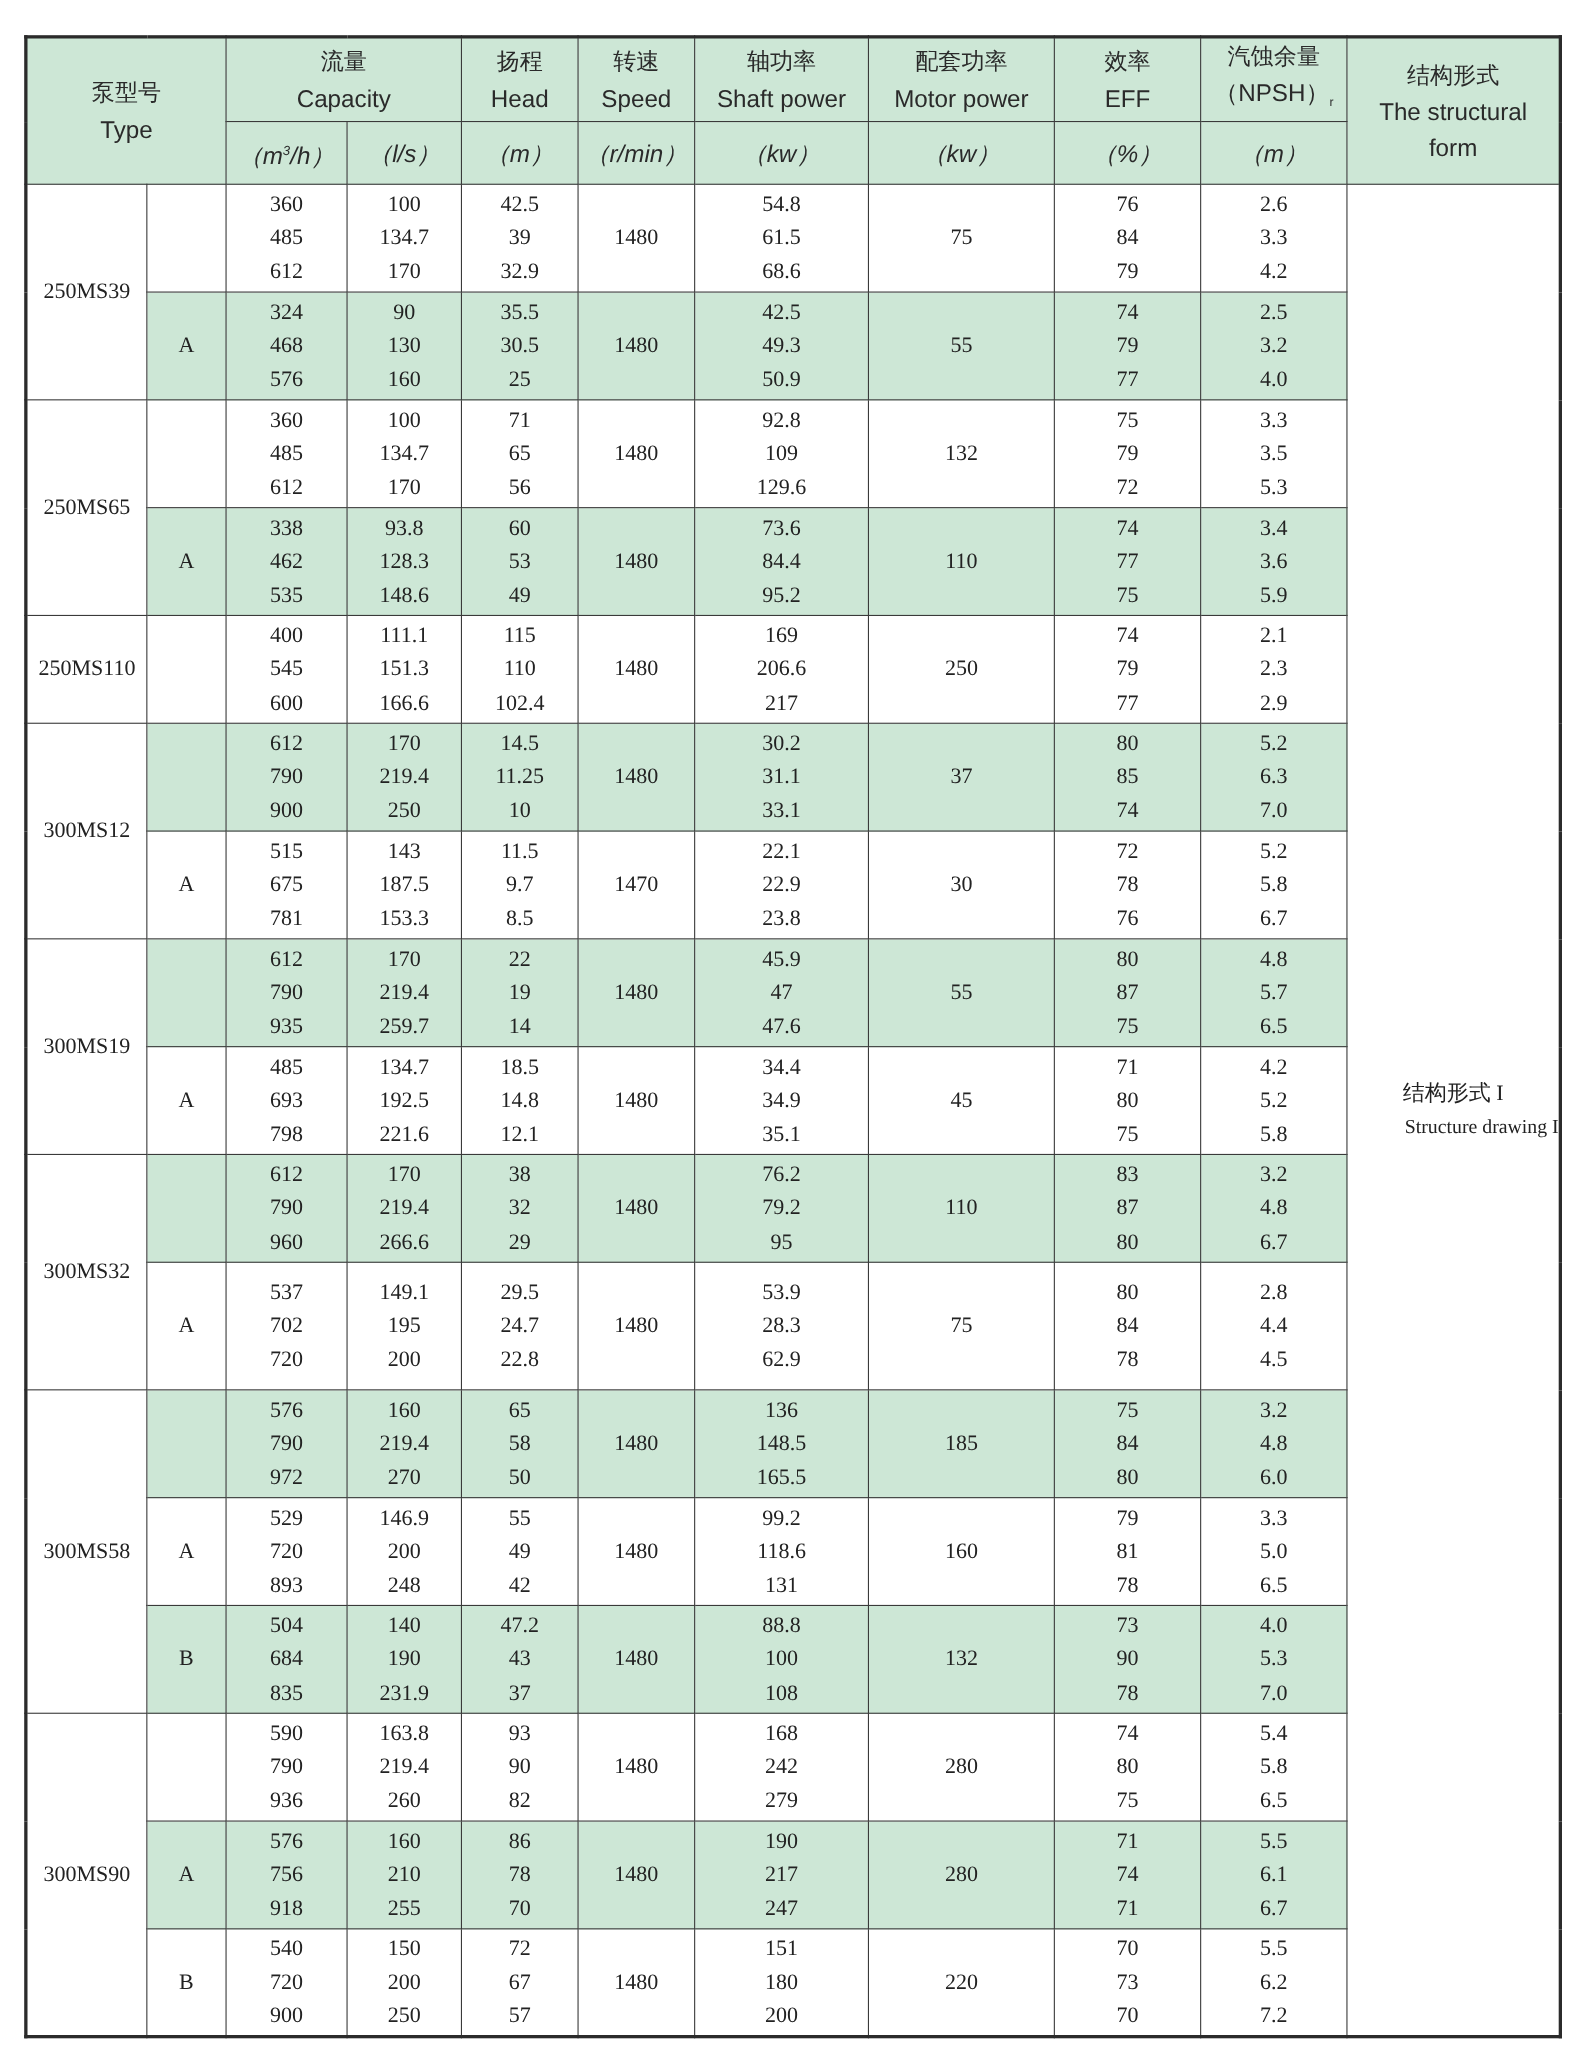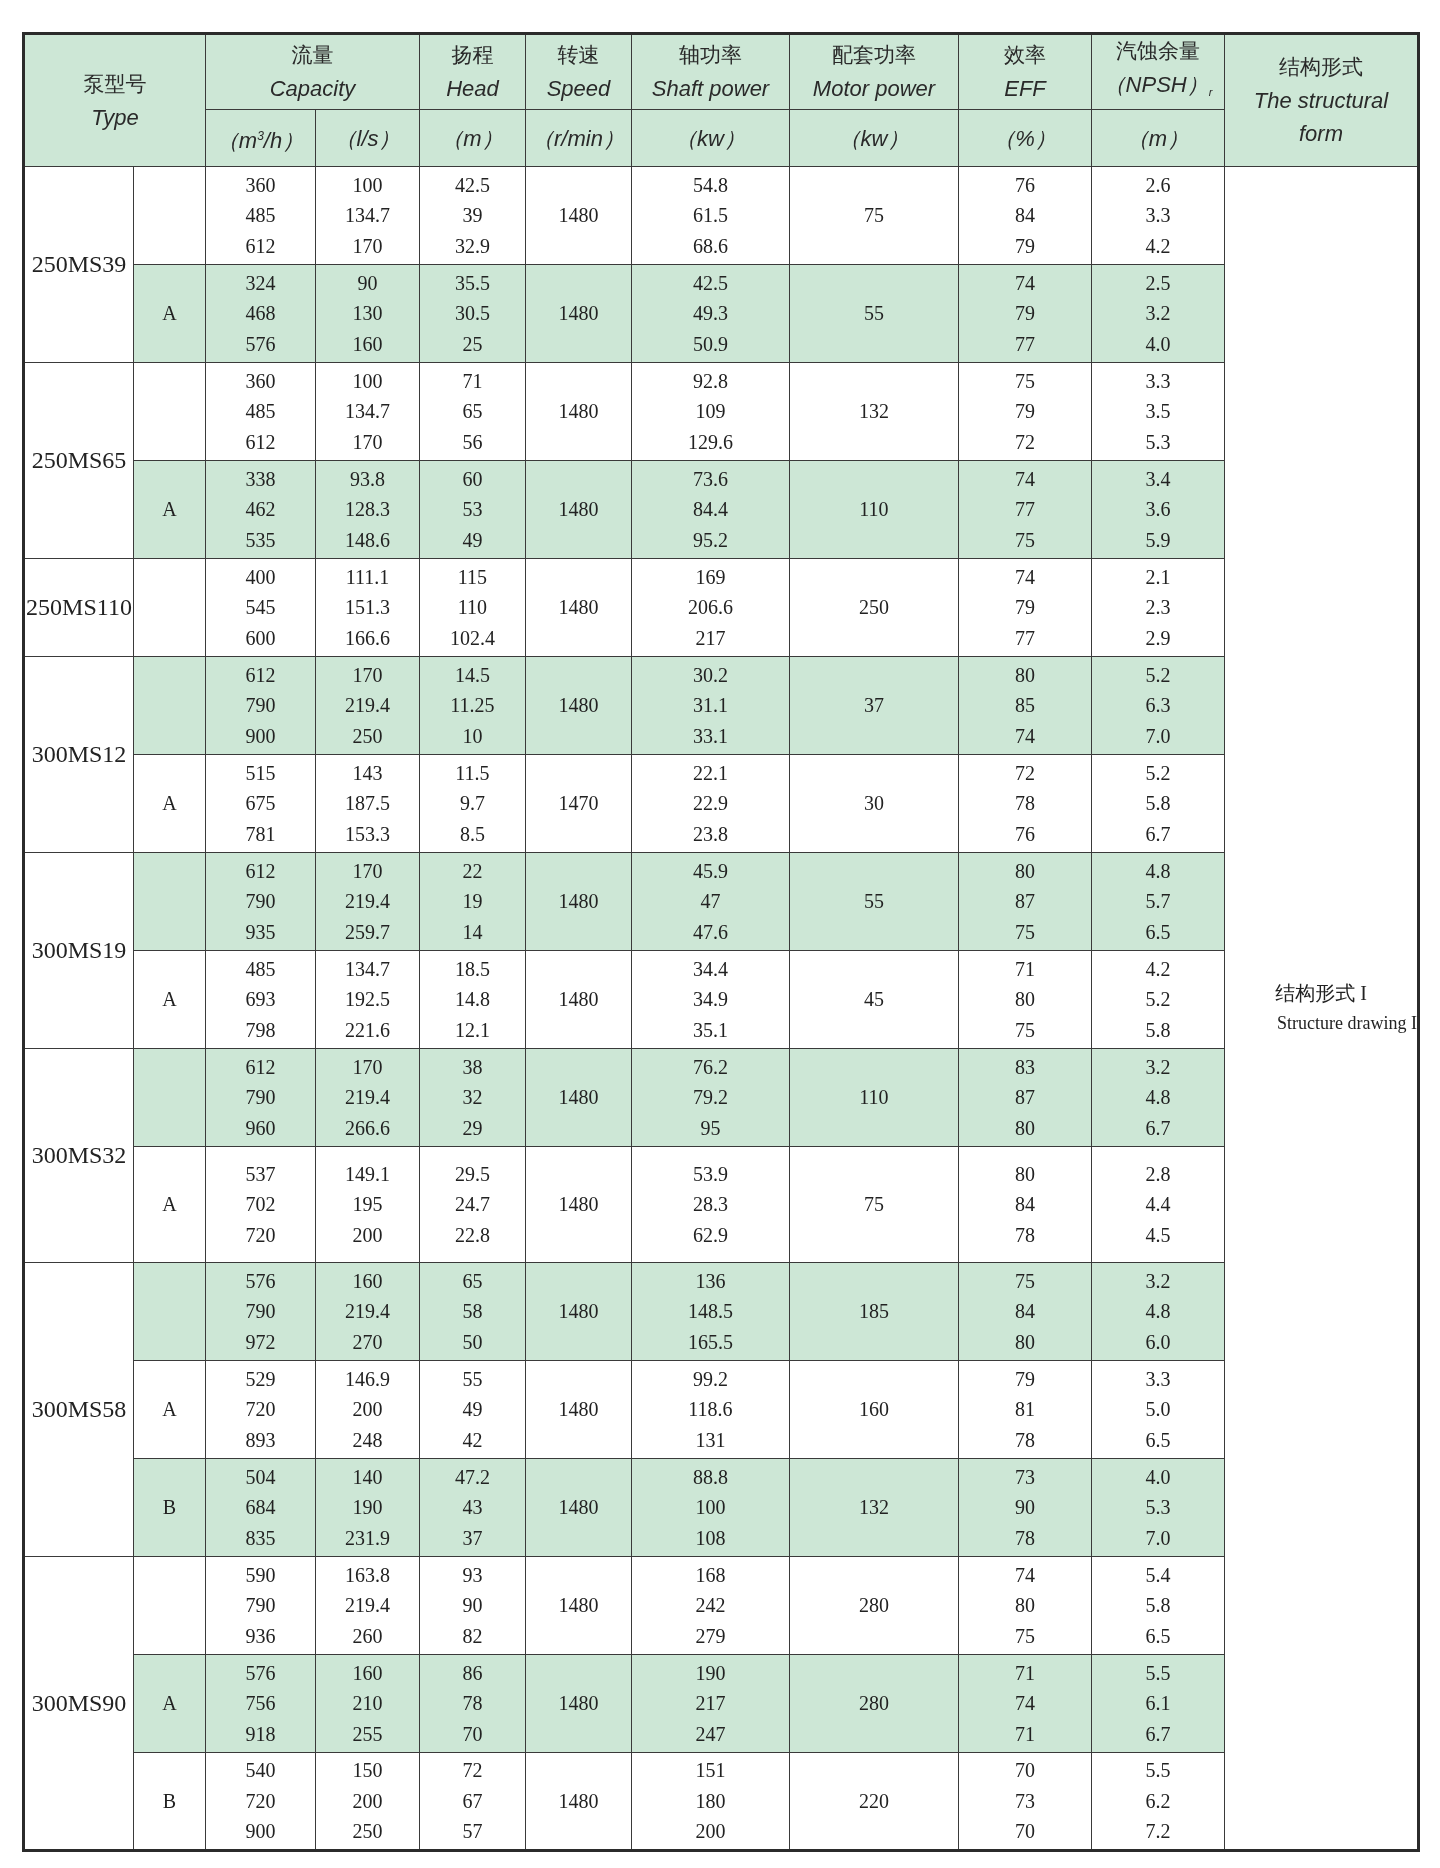--- a/index.html
+++ b/index.html
@@ -20,26 +20,26 @@
   }
   th {
     background: #cde7d6;
     font-family: "Liberation Sans", "DejaVu Sans", sans-serif;
     font-weight: normal;
     font-size: 22px;
     line-height: 33px;
     color: #2a2a2a;
   }
   th .zh { display: block; font-family: "DejaVu Sans", sans-serif; font-size: 21px; }
-  th .en { display: block; font-style: italic; }
+  th .en { display: block; }
   th.unit { font-size: 22px; font-style: italic; }
   td { font-size: 20px; line-height: 30.5px; }
   td.g { background: #cde7d6; }
   td .v { display: block; }
-  td.type { font-size: 24px; }
+  td.type { font-size: 20px; }
   td.struct { font-size: 20px; line-height: 30px; }
   td.struct .en { font-size: 18px; text-align: right; }
   sub.r { font-size: 11px; vertical-align: -4px; }
   sup.three { font-size: 12px; vertical-align: 8px; }
 </style>
 </head>
 <body>
 
 <div id="tbl-wrap">
   <table class="spec">

